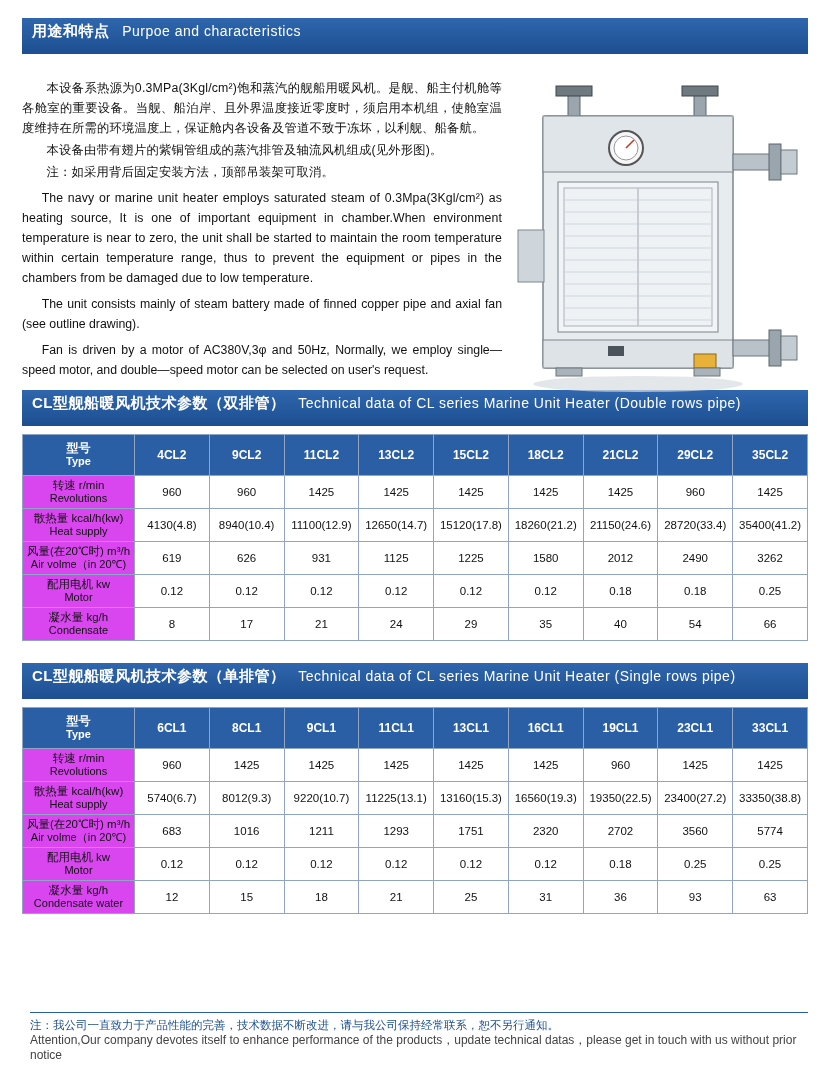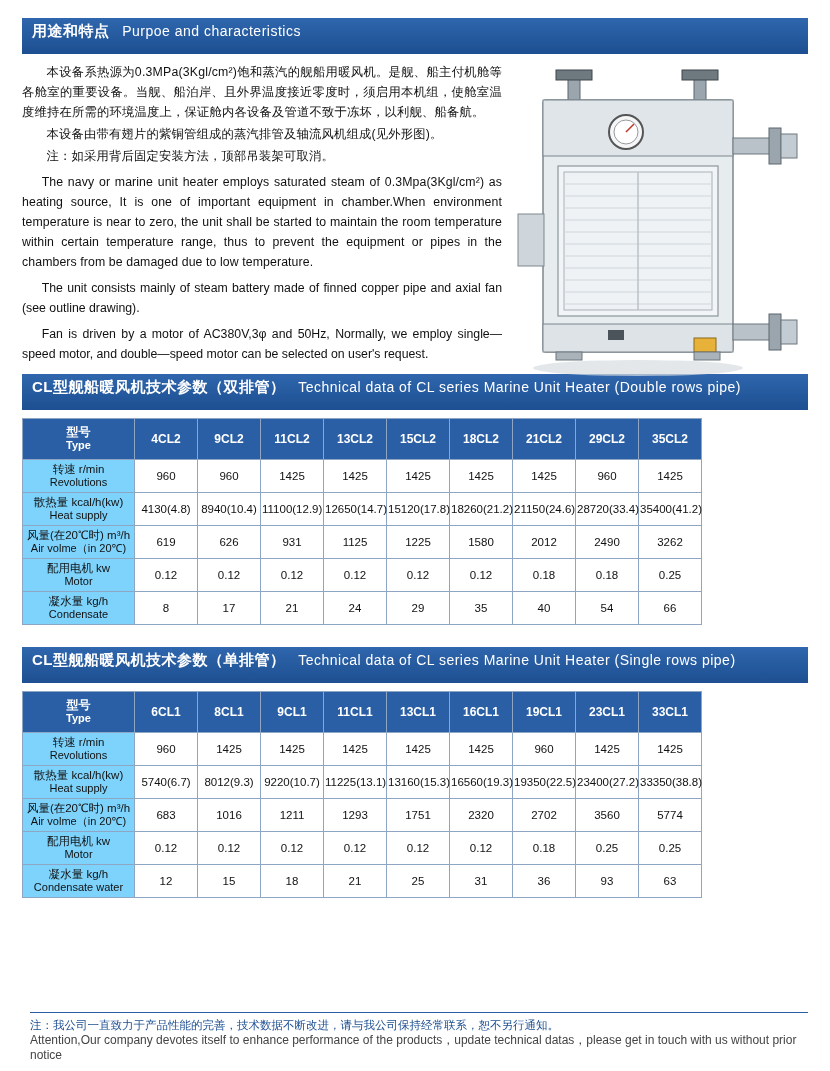--- a/index.html
+++ b/index.html
@@ -31,21 +31,21 @@
     letter-spacing:0.5px;
     white-space:nowrap;
     overflow:hidden;
   }
   .sec-head .cn{font-weight:bold;font-size:15px;}
   .sec-head .en{font-size:14px;padding-left:8px;}
 
   
   .intro{
     position:relative;
-    margin-top:8px;
+    margin-top:24px;
   }
   .intro .txt{
     width:480px;
     font-size:12.3px;
     line-height:20px;
     text-align:justify;
     color:#111;
   }
   .intro p{margin:0 0 2px 0;}
   .intro p.cn{text-indent:2em;letter-spacing:0.2px;}
@@ -57,36 +57,36 @@
     position:absolute;
     right:0px;top:0px;
     width:310px;height:330px;
   }
   .photo svg{display:block;}
 
   
   .tbl-wrap{margin-top:10px;}
   table.spec{
     border-collapse:collapse;
-    width:680px;
+    width:786px;
     table-layout:fixed;
     margin-top:8px;
     font-size:11.5px;
   }
   table.spec td{
     border:1px solid #8ea6c3;
     text-align:center;
     vertical-align:middle;
     padding:3px 1px;
     line-height:13px;
     background:#ffffff;
     color:#111;
   }
   table.spec td.rowhead{
-    background:#7dd3fc;
+    background:#d946ef;
     width:112px;
     font-size:11.5px;
     line-height:13px;
   }
   table.spec tr.hdr td{
     background:#2a5fa5;
     color:#ffffff;
     font-weight:bold;
     border:1px solid #8ea6c3;
     height:34px;

